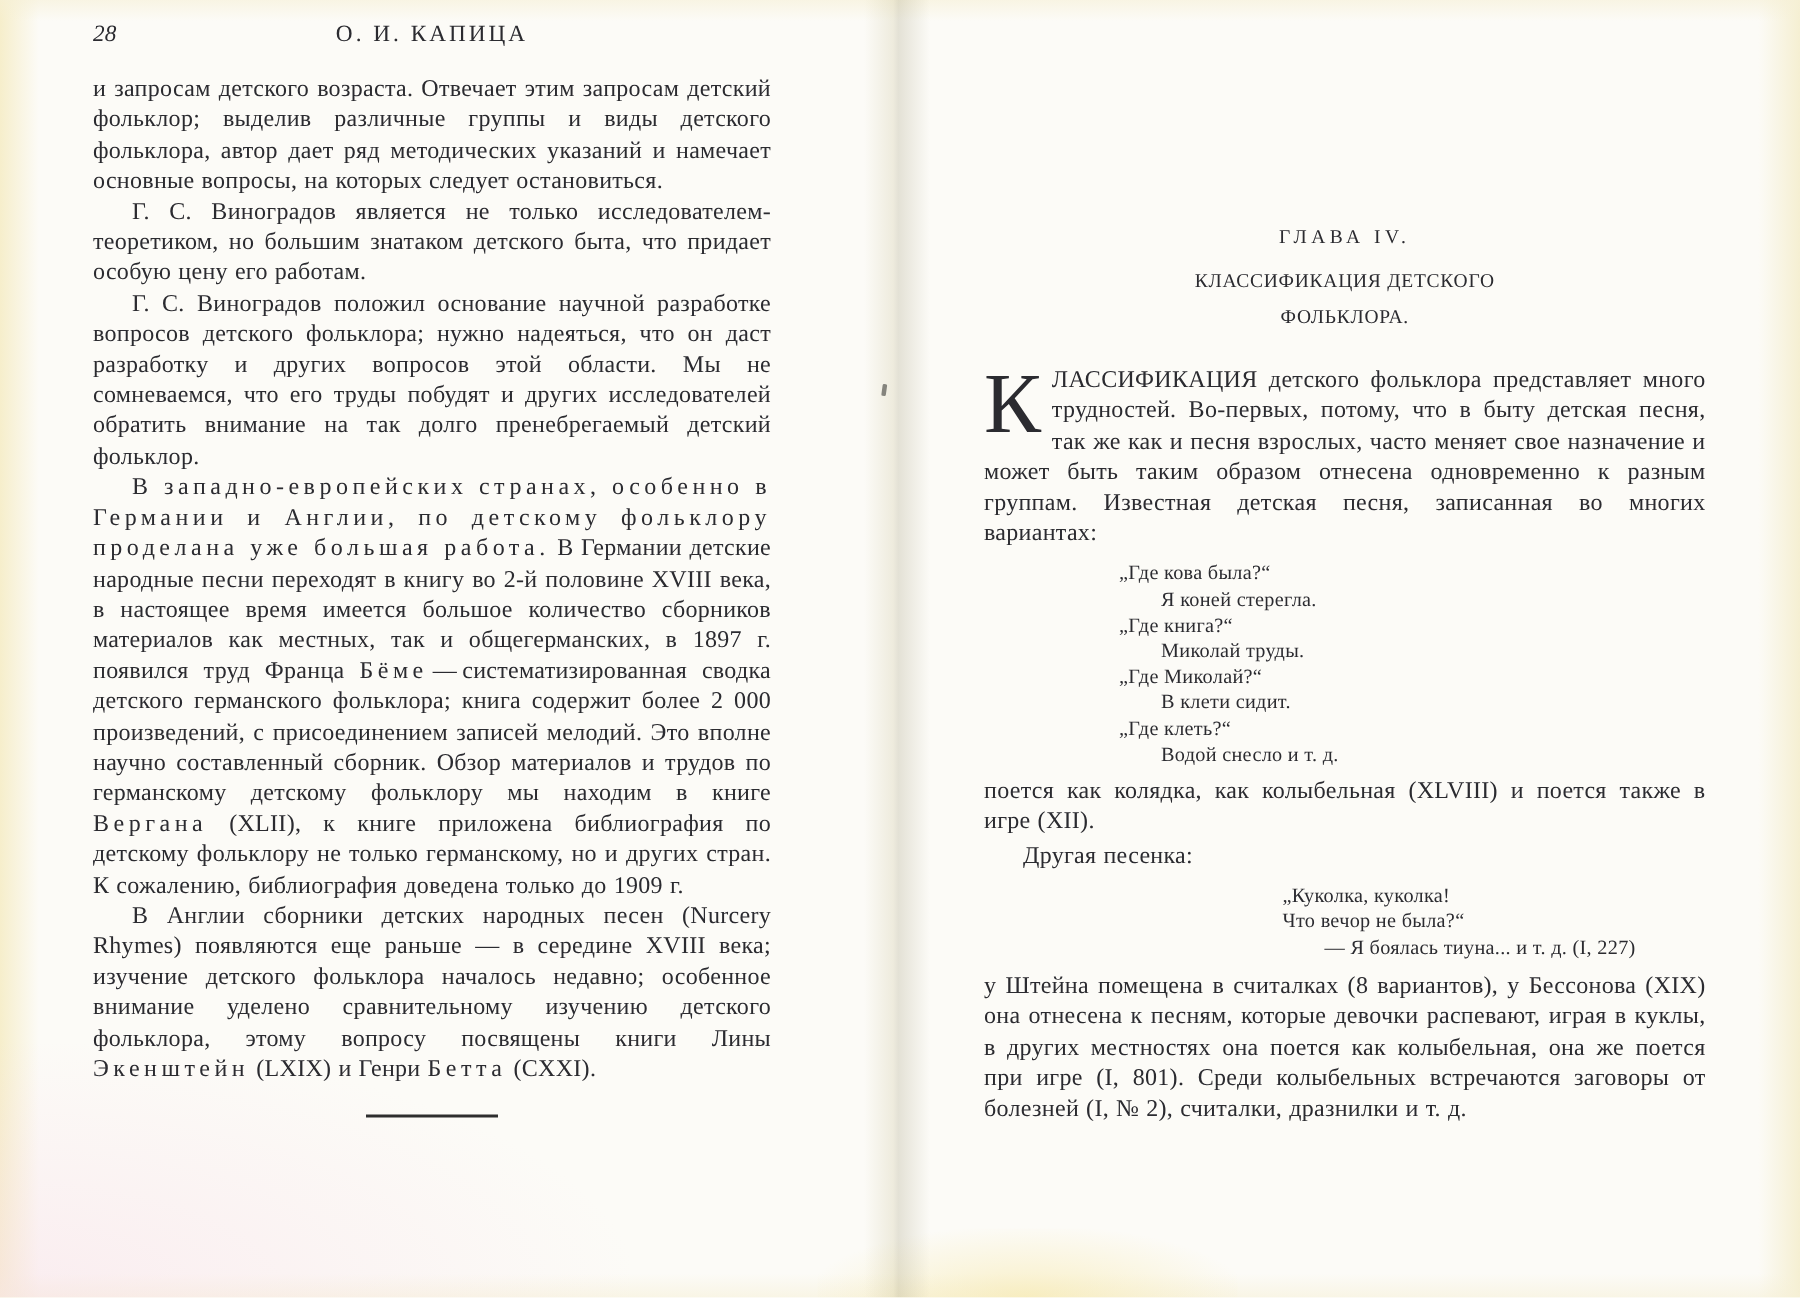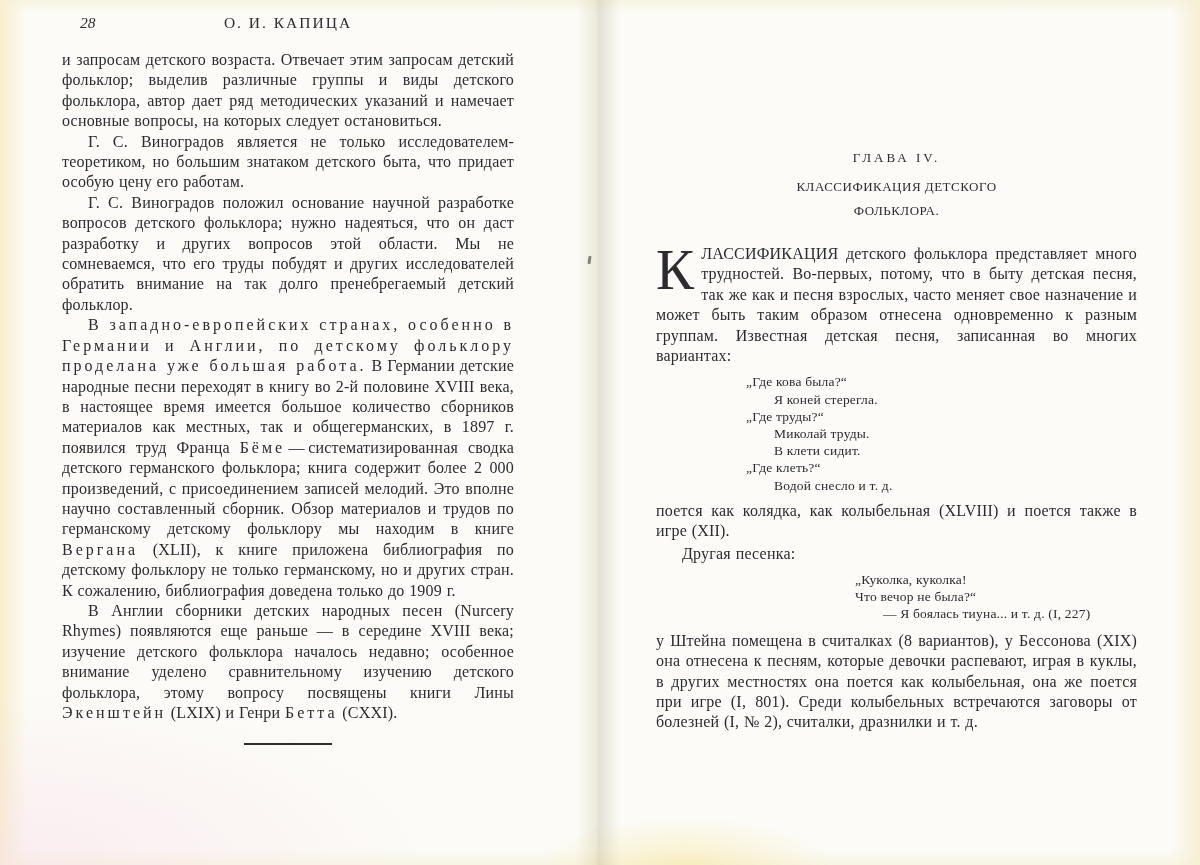--- a/index.html
+++ b/index.html
@@ -24,21 +24,21 @@
     background:radial-gradient(ellipse at 50% 100%,rgba(246,230,160,.55),rgba(246,230,160,0) 75%);}
   .gutter{left:576px;top:0;width:44px;height:100%;
     background:linear-gradient(90deg,rgba(0,0,0,0) 0%,rgba(206,199,162,.30) 44%,
       rgba(158,152,118,.26) 52%,rgba(0,0,0,0) 100%);}
   .speck{left:588px;top:256px;width:3px;height:8px;background:#4a4a45;
     opacity:.65;transform:rotate(8deg);border-radius:1px;}
 
   
   .left-col{position:absolute;left:62px;top:14px;width:452px;}
   .runhead{position:relative;height:22px;font-size:15.5px;}
-  .pagenum{position:absolute;left:18px;top:0;font-style:italic;}
+  .pagenum{position:absolute;left:0;top:0;font-style:italic;}
   .runtitle{position:absolute;left:0;right:0;text-align:center;letter-spacing:2px;}
   .body{margin-top:14px;}
   .para{margin:0;text-align:justify;font-size:16px;line-height:20.4px;
     letter-spacing:.2px;word-spacing:.5px;}
   .indent{text-indent:26px;}
   .sp{letter-spacing:3px;}
   .rule{width:88px;height:2px;background:#2e2e2e;margin:20px auto 0 auto;}
 
   
   .right-col{position:absolute;left:656px;top:150px;width:481px;}
@@ -89,22 +89,23 @@
     <p class="chap-title">
       <span>КЛАССИФИКАЦИЯ ДЕТСКОГО</span><br>
       <span>ФОЛЬКЛОРА.</span>
     </p>
     <p class="para lead">
       <span class="dropcap">К</span><span>ЛАССИФИКАЦИЯ</span><span> детского фольклора представляет много трудностей. Во-первых, потому, что в быту детская песня, так же как и песня взрослых, часто меняет свое назначение и может быть таким образом отнесена одновременно к разным группам. Известная детская песня, записанная во многих вариантах:</span>
     </p>
     <div class="verse">
         <div class="verse-line">„Где кова была?“</div>
         <div class="verse-line v-ind">Я коней стерегла.</div>
-        <div class="verse-line">„Где труды?“</div>
+        <div class="verse-line">„Где книга?“</div>
         <div class="verse-line v-ind">Миколай труды.</div>
+        <div class="verse-line">„Где Миколай?“</div>
         <div class="verse-line v-ind">В клети сидит.</div>
         <div class="verse-line">„Где клеть?“</div>
         <div class="verse-line v-ind">Водой снесло и т. д.</div>
       </div>
     <p class="para">поется как колядка, как колыбельная (XLVIII) и поется также в игре (XII).</p>
     <p class="para indent songlabel">Другая песенка:</p>
     <div class="verse verse2">
         <div class="verse-line">„Куколка, куколка!</div>
         <div class="verse-line">Что вечор не была?“</div>
         <div class="verse-line v-ind">— Я боялась тиуна... и т. д. (I, 227)</div>

